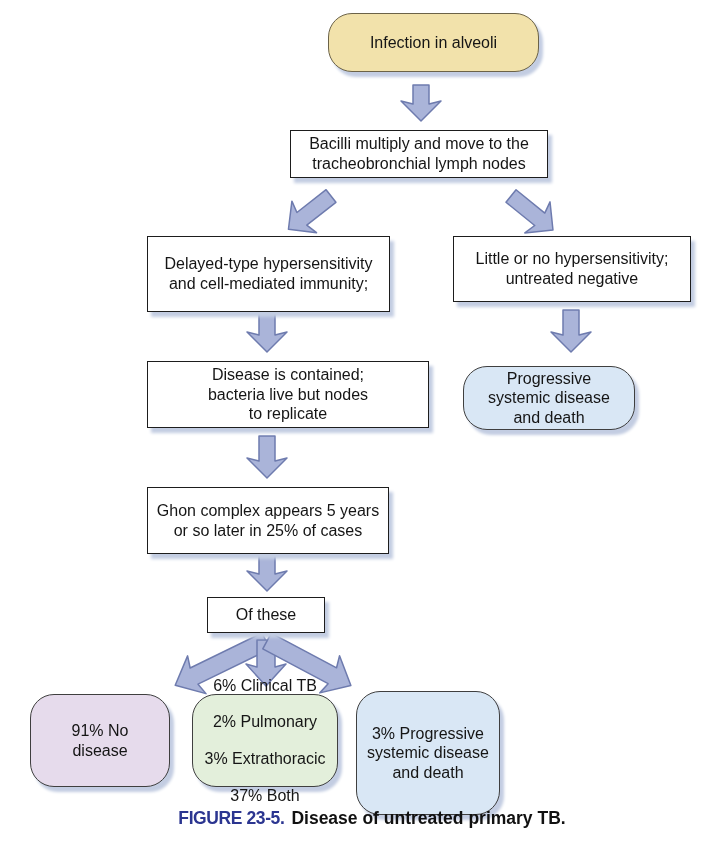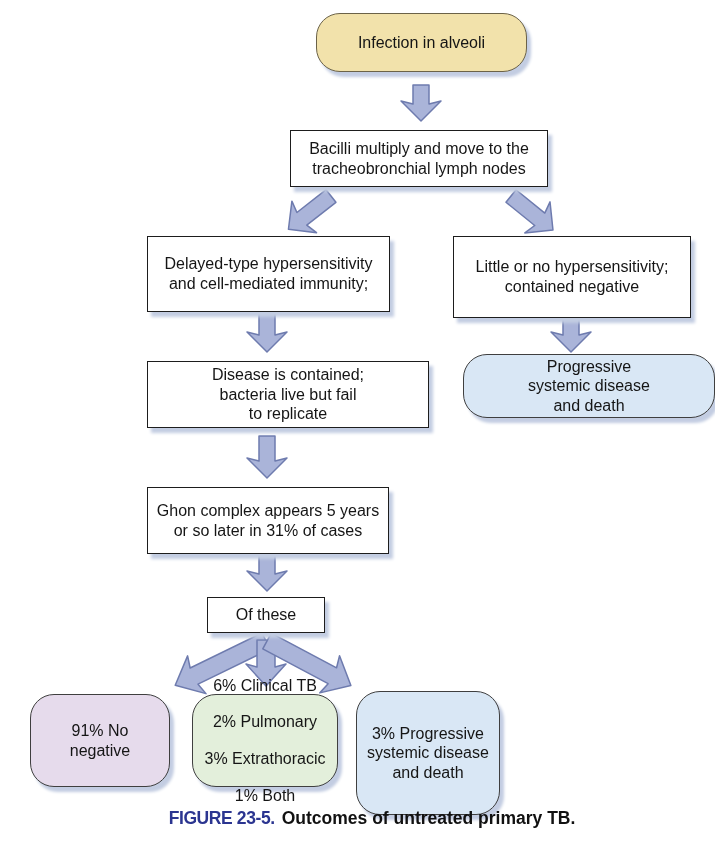--- a/index.html
+++ b/index.html
@@ -60,75 +60,75 @@
     <path class="arrow" d="M -8 0 L 8 0 L 8 37 L 20 34 L 0 54 L -20 34 L -8 37 Z" transform="translate(511,196) rotate(-51)"></path>
     <path class="arrow" d="M -8 0 L 8 0 L 8 25 L 20 22 L 0 42 L -20 22 L -8 25 Z" transform="translate(267,310)"></path>
     <path class="arrow" d="M -8 0 L 8 0 L 8 25 L 20 22 L 0 42 L -20 22 L -8 25 Z" transform="translate(571,310)"></path>
     <path class="arrow" d="M -8 0 L 8 0 L 8 25 L 20 22 L 0 42 L -20 22 L -8 25 Z" transform="translate(267,436)"></path>
     <path class="arrow" d="M -8 0 L 8 0 L 8 26 L 20 23 L 0 43 L -20 23 L -8 26 Z" transform="translate(267,548)"></path>
     <path class="arrow" d="M -9 0 L 9 0 L 9 80 L 21 77 L 0 101 L -21 77 L -9 80 Z" transform="translate(266,641) rotate(64)"></path>
     <path class="arrow" d="M -9 0 L 9 0 L 9 27 L 20 24 L 0 46 L -20 24 L -9 27 Z" transform="translate(266,640)"></path>
     <path class="arrow" d="M -9 0 L 9 0 L 9 74 L 21 71 L 0 95 L -21 71 L -9 74 Z" transform="translate(267,641) rotate(-62)"></path>
   </svg>
 
-  <div class="box infection" style="left:316px;top:13px;width:211px;height:59px">
+  <div class="box infection" style="left:328px;top:13px;width:211px;height:59px">
     <span class="line">Infection in alveoli</span>
   </div>
 
-  <div class="box" style="left:290px;top:130px;width:258px;height:57px">
+  <div class="box" style="left:290px;top:130px;width:258px;height:48px">
     <span class="line">Bacilli multiply and move to the</span>
     <span class="line">tracheobronchial lymph nodes</span>
   </div>
 
   <div class="box" style="left:147px;top:236px;width:243px;height:76px">
     <span class="line">Delayed-type hypersensitivity</span>
     <span class="line">and cell-mediated immunity;</span>
   </div>
 
-  <div class="box" style="left:453px;top:236px;width:238px;height:82px">
+  <div class="box" style="left:453px;top:236px;width:238px;height:66px">
     <span class="line">Little or no hypersensitivity;</span>
-    <span class="line">contained negative</span>
+    <span class="line">untreated negative</span>
   </div>
 
   <div class="box" style="left:147px;top:361px;width:282px;height:67px">
     <span class="line">Disease is contained;</span>
-    <span class="line">bacteria live but fail</span>
+    <span class="line">bacteria live but nodes</span>
     <span class="line">to replicate</span>
   </div>
 
-  <div class="box rounded blue" style="left:463px;top:354px;width:252px;height:64px">
+  <div class="box rounded blue" style="left:463px;top:366px;width:172px;height:64px">
     <span class="line">Progressive</span>
     <span class="line">systemic disease</span>
     <span class="line">and death</span>
   </div>
 
   <div class="box" style="left:147px;top:487px;width:242px;height:67px">
     <span class="line">Ghon complex appears 5 years</span>
-    <span class="line">or so later in 31% of cases</span>
+    <span class="line">or so later in 25% of cases</span>
   </div>
 
   <div class="box" style="left:207px;top:597px;width:118px;height:36px">
     <span class="line">Of these</span>
   </div>
 
   <div class="box rounded lavender" style="left:30px;top:694px;width:140px;height:93px">
     <span class="line">91% No</span>
-    <span class="line">negative</span>
+    <span class="line">disease</span>
   </div>
 
   <div class="box rounded green" style="left:192px;top:694px;width:146px;height:93px">
     <span class="line">6% Clinical TB</span>
     <span class="line">2% Pulmonary</span>
     <span class="line">3% Extrathoracic</span>
-    <span class="line">1% Both</span>
+    <span class="line">37% Both</span>
   </div>
 
   <div class="box rounded blue" style="left:356px;top:691px;width:144px;height:124px">
     <span class="line">3% Progressive</span>
     <span class="line">systemic disease</span>
     <span class="line">and death</span>
   </div>
 
   <div class="caption">
-    <span class="cap-label">FIGURE 23-5.</span><span class="cap-text">Outcomes of untreated primary TB.</span>
+    <span class="cap-label">FIGURE 23-5.</span><span class="cap-text">Disease of untreated primary TB.</span>
   </div>
 
 </div>
 
 </body></html>

